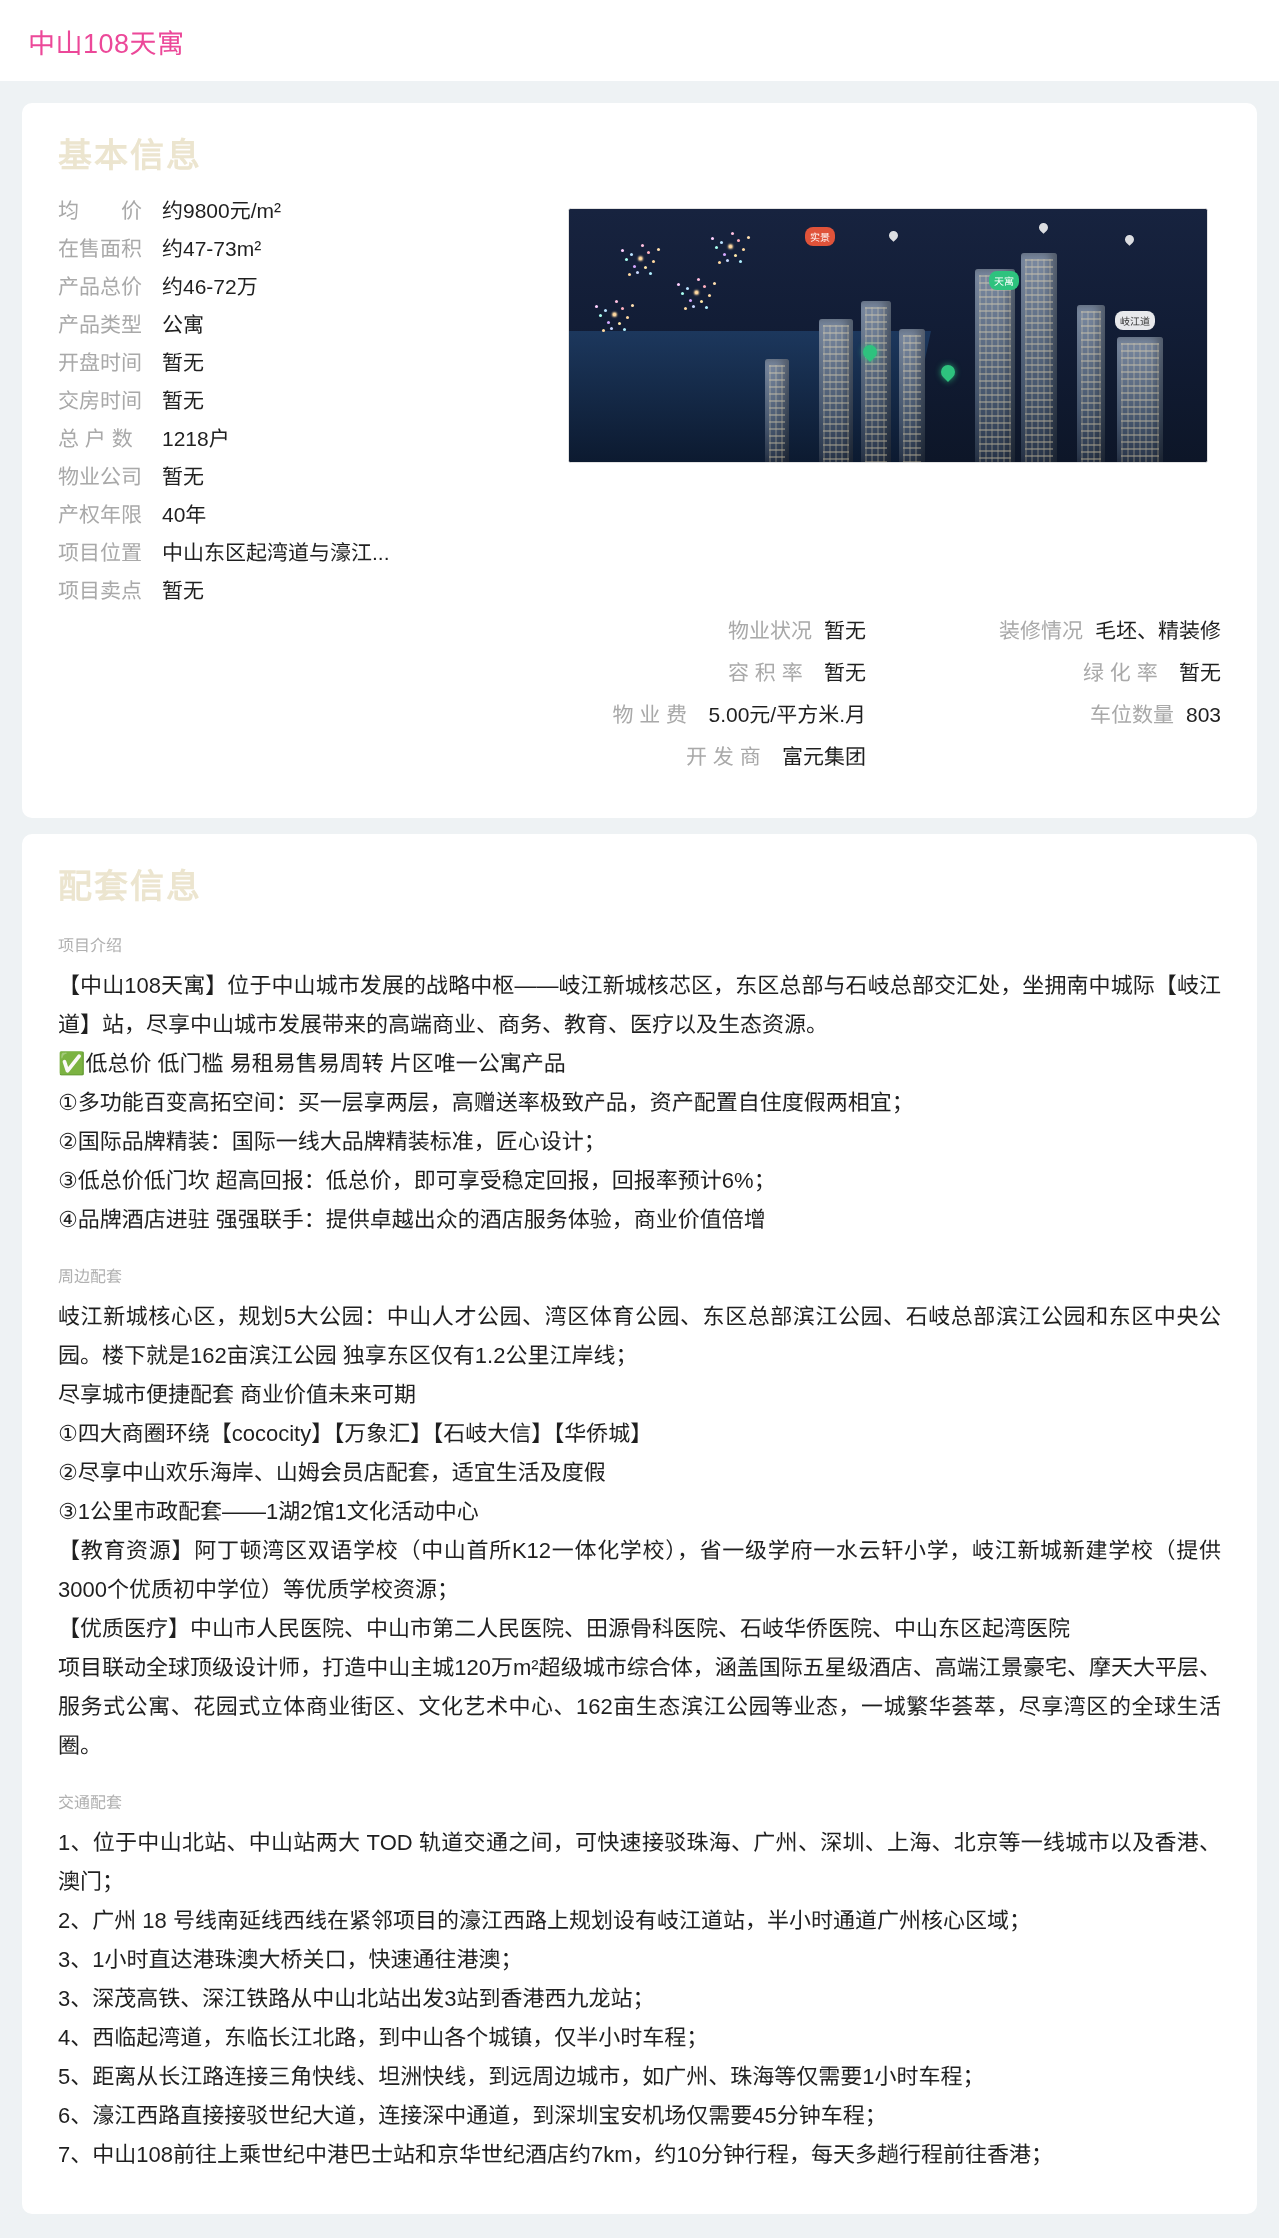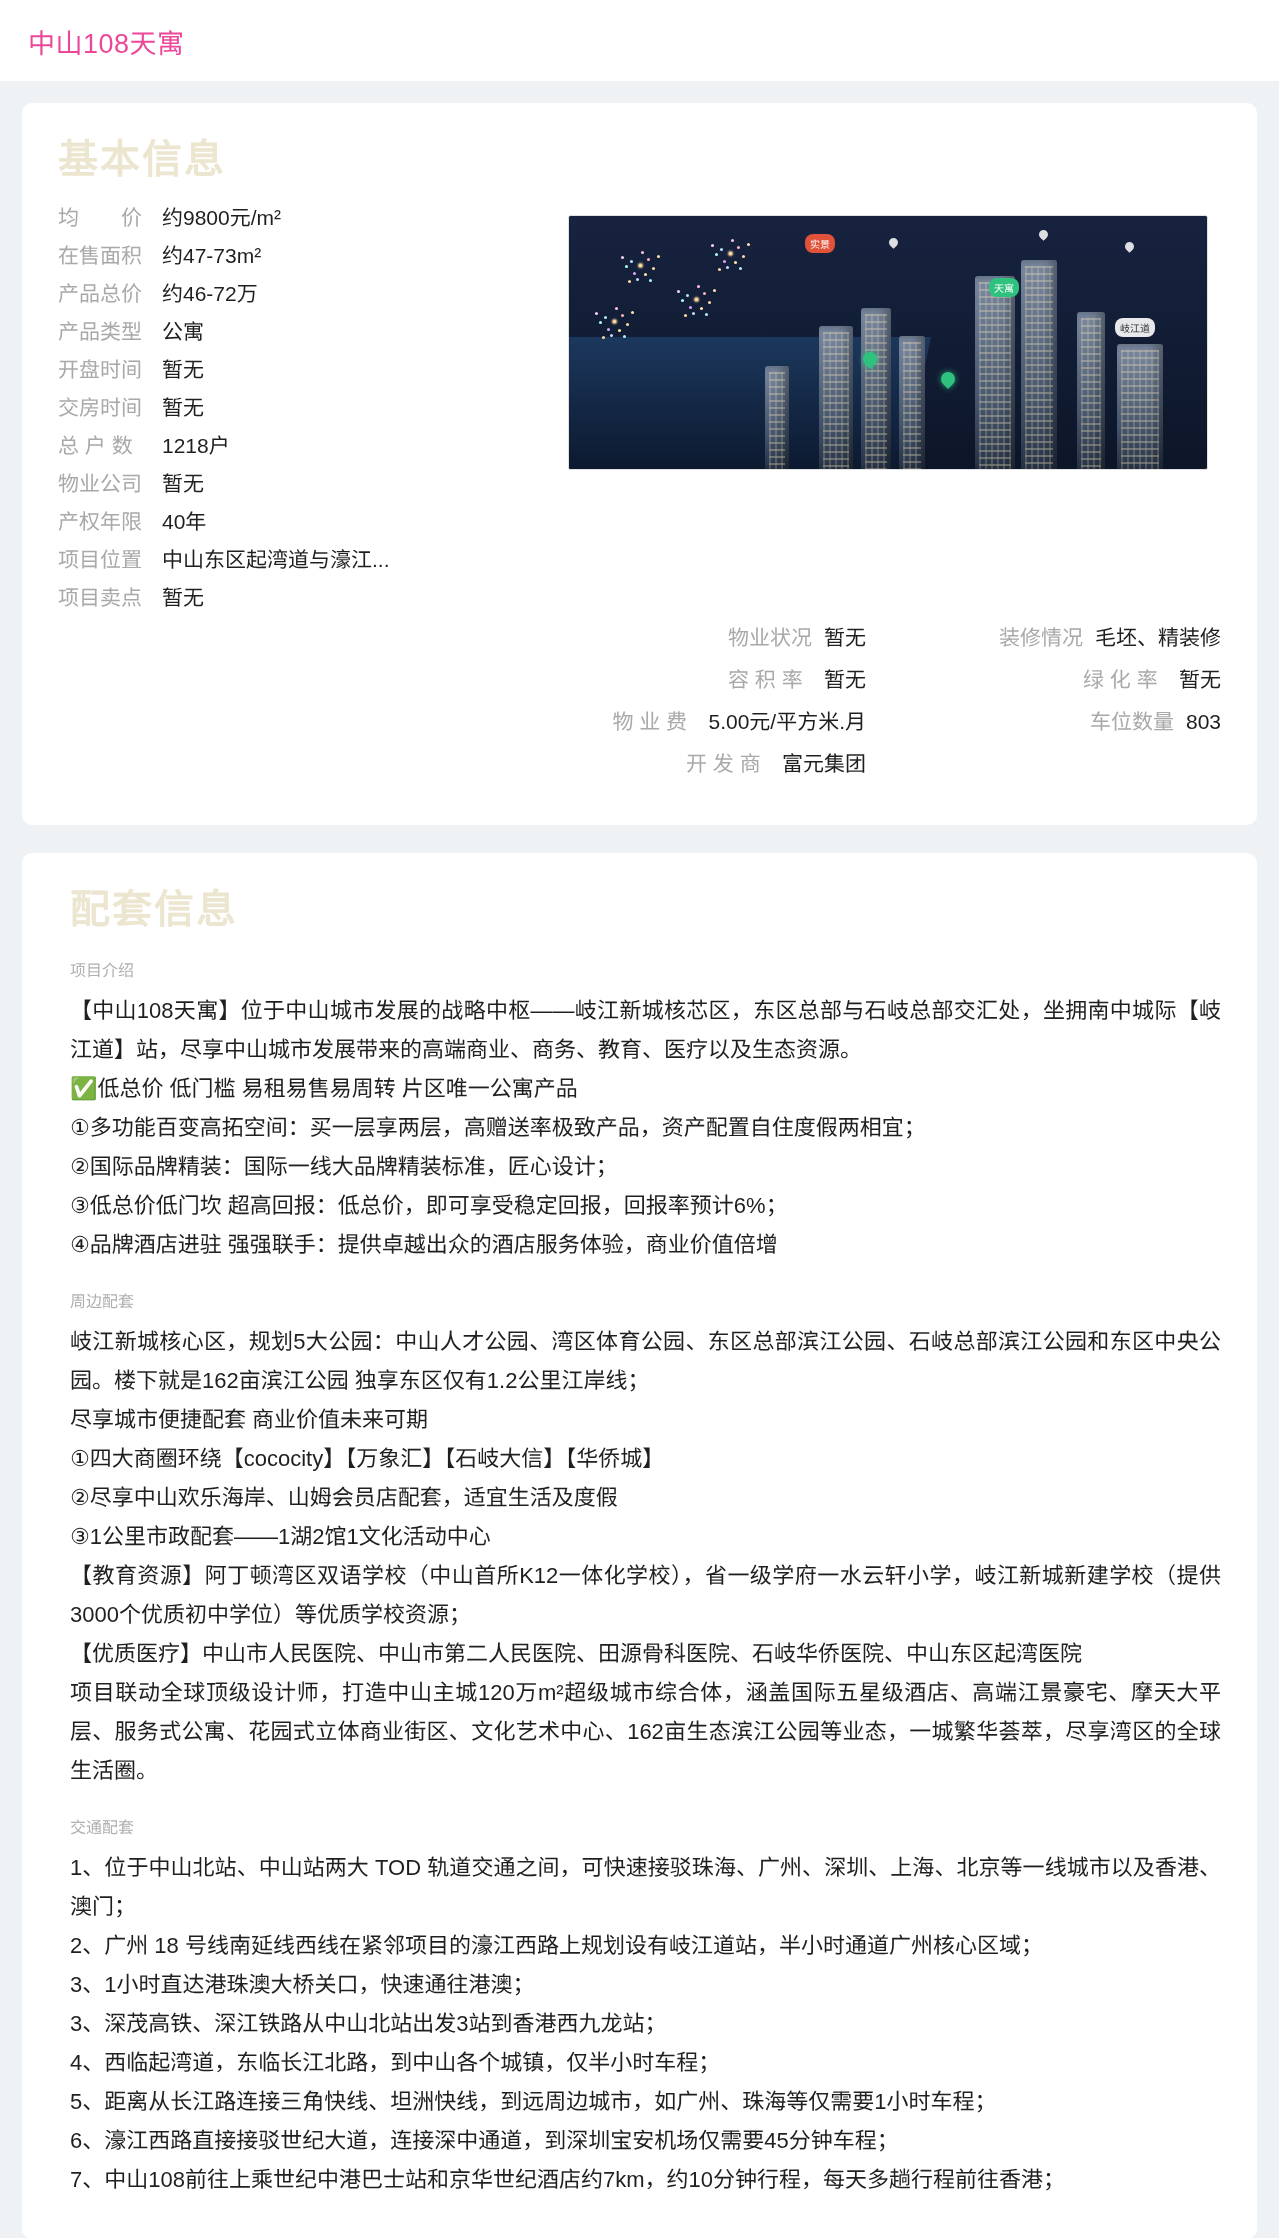--- a/index.html
+++ b/index.html
@@ -24,25 +24,25 @@
     color: #ec4899;
     letter-spacing: 0.5px;
   }
   .card {
     background: #ffffff;
     margin: 22px 22px 0 22px;
     border-radius: 10px;
     padding: 34px 36px 30px 36px;
   }
   .card.second {
-    margin-top: 28px;
-    padding: 34px 36px 40px 48px;
+    margin-top: 16px;
+    padding: 34px 36px 40px 36px;
   }
   .section-title {
-    font-size: 40px;
+    font-size: 34px;
     font-weight: bold;
     color: #ece5cf;
     letter-spacing: 2px;
     margin: 0 0 26px 0;
     line-height: 1.1;
   }
   .basic-wrap {
     display: flex;
     align-items: flex-start;
   }

